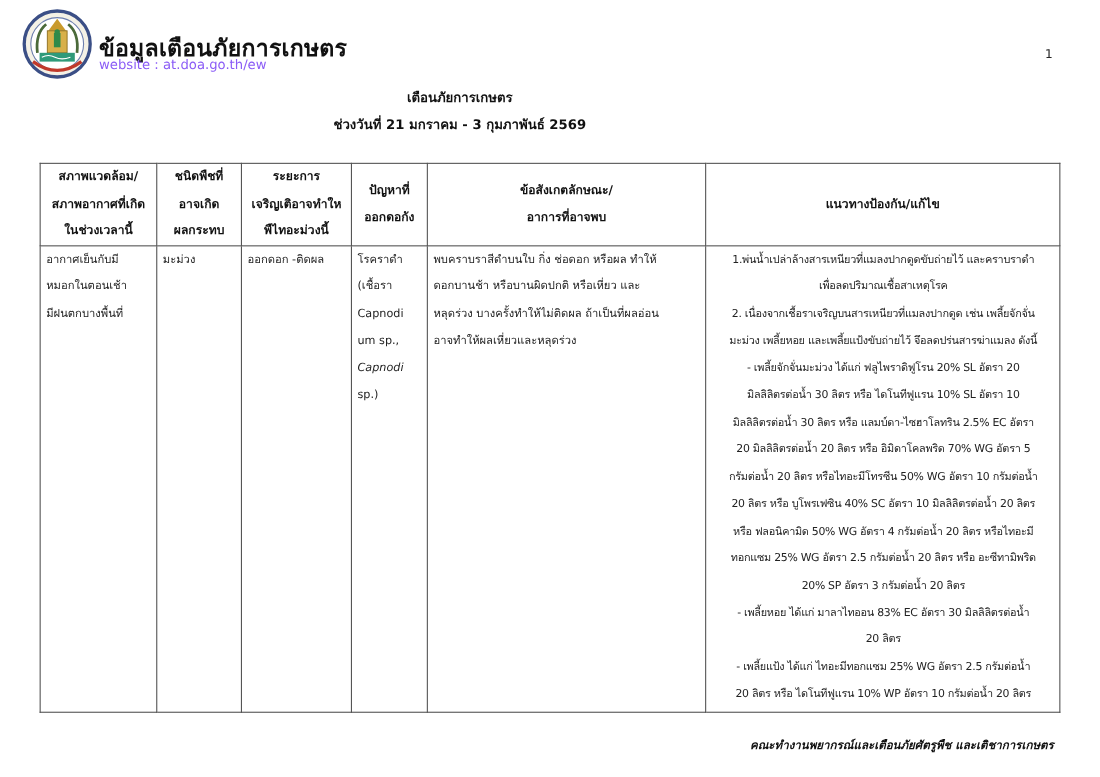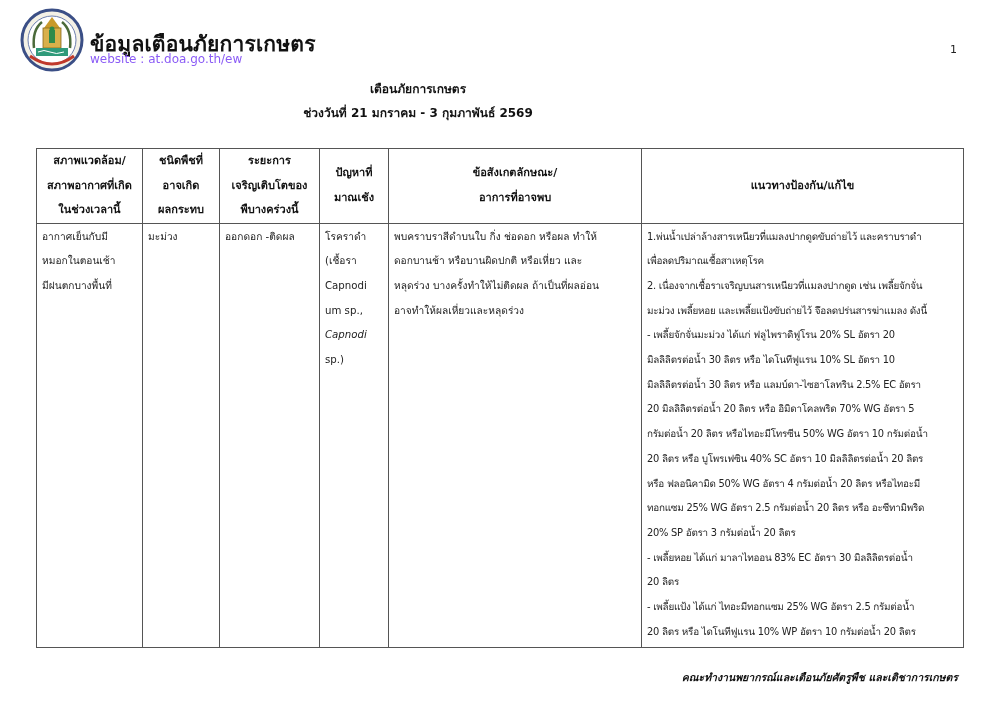--- a/index.html
+++ b/index.html
@@ -25,21 +25,21 @@
   }
   table.alert-table th {
     font-weight: bold; text-align: center; vertical-align: middle;
     height: 74px; line-height: 24.5px; padding: 0 3px; font-size: 11px; color: #111;
   }
   table.alert-table td {
     line-height: 24.7px; padding: 1px 4px 0 5px; height: 424px;
   }
   .line { display: block; white-space: nowrap; }
   .it { font-style: italic; }
-  .rem .line { letter-spacing: -0.25px; font-size: 9.9px; }
+  .rem .line { letter-spacing: -0.25px; font-size: 9.9px; text-align: center; }
 
   .footer { position: absolute; right: 42px; top: 669px; font-size: 10.5px; font-style: italic; font-weight: bold; color: #111; }
 </style>
 </head>
 <body>
 
 <div class="logo">
   <svg width="64" height="64" viewBox="0 0 64 64">
     <circle cx="32" cy="32" r="30" fill="#f4f1e6" stroke="#3b4f86" stroke-width="3"></circle>
     <circle cx="32" cy="32" r="24" fill="#ffffff" stroke="#6d7fae" stroke-width="1"></circle>
@@ -77,26 +77,26 @@
         <span class="line">สภาพอากาศที่เกิด</span>
         <span class="line">ในช่วงเวลานี้</span>
       </th>
       <th>
         <span class="line">ชนิดพืชที่</span>
         <span class="line">อาจเกิด</span>
         <span class="line">ผลกระทบ</span>
       </th>
       <th>
         <span class="line">ระยะการ</span>
-        <span class="line">เจริญเติบโตของ</span>
-        <span class="line">พืบางคร่วงนี้</span>
+        <span class="line">เจริญเติอาจทำให</span>
+        <span class="line">พืไทอะม่วงนี้</span>
       </th>
       <th>
         <span class="line">ปัญหาที่</span>
-        <span class="line">มาณเชัง</span>
+        <span class="line">ออกดอกัง</span>
       </th>
       <th>
         <span class="line">ข้อสังเกตลักษณะ/</span>
         <span class="line">อาการที่อาจพบ</span>
       </th>
       <th>
         <span class="line">แนวทางป้องกัน/แก้ไข</span>
       </th>
     </tr>
   </thead>

